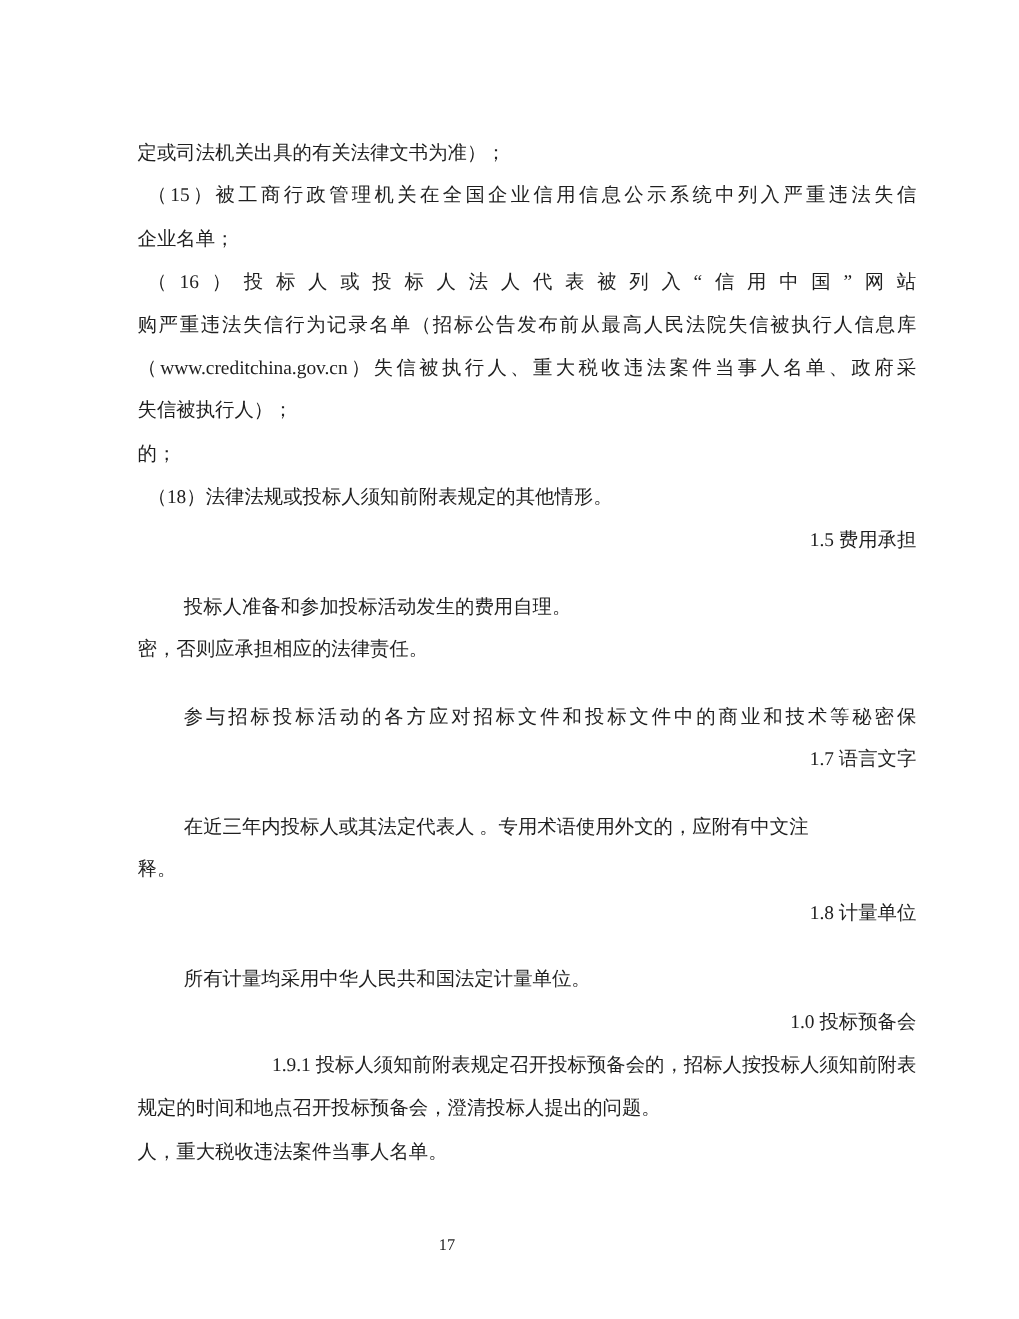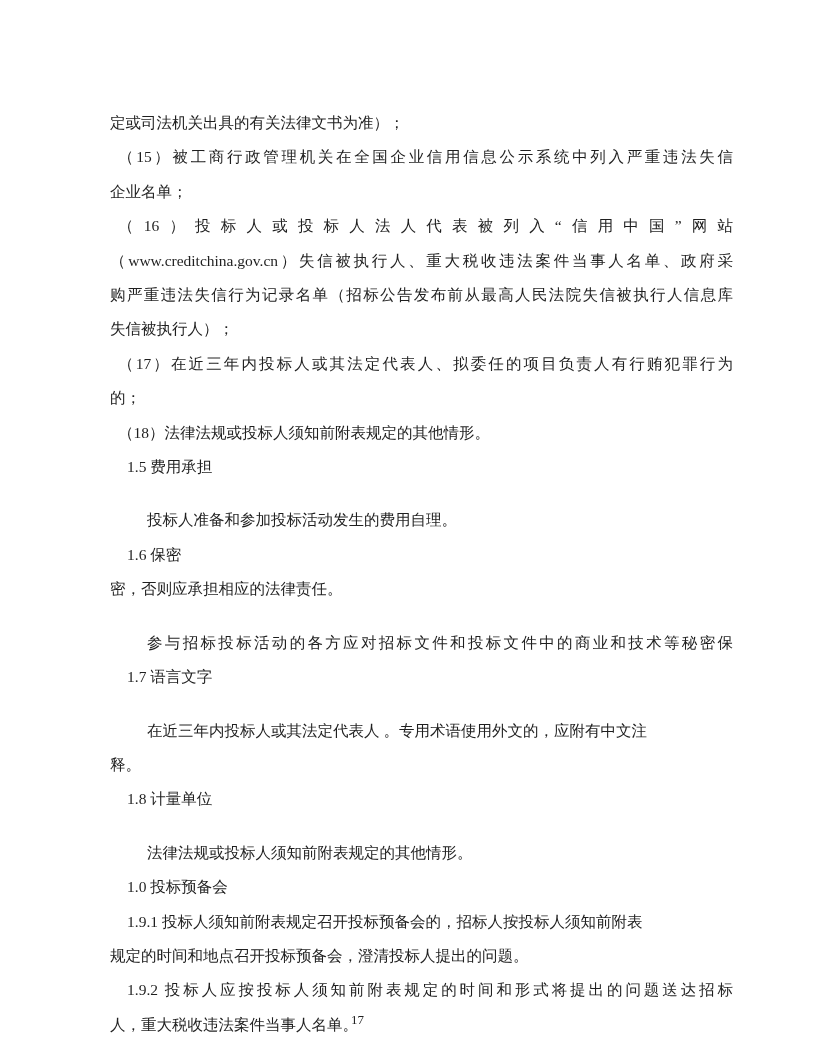--- a/index.html
+++ b/index.html
@@ -32,61 +32,58 @@
   .line {
     text-align: left;
     min-height: 34.4px;
   }
   .line.fill {
     text-align: justify;
     text-align-last: justify;
   }
   .indent-none  { padding-left: 0; }
   .indent-paren { padding-left: 8px; }
-  .indent-num   { padding-left: 17px; }
+  .indent-num   { padding-left: 17px; text-align: right; }
   .indent-body  { padding-left: 37px; margin-top: 19px; }
   .heading { font-weight: normal; }
   .page-footer {
     position: absolute;
-    top: 1012px;
+    top: 988px;
     left: 0;
     width: 715px;
     text-align: center;
     font-size: 13px;
     line-height: 16px;
     color: #1f1f1f;
   }
 </style>
 </head>
 <body>
 
 <div class="page">
   <main class="text-block" id="lines">
       <div class="line indent-none">定或司法机关出具的有关法律文书为准）；</div>
       <div class="line indent-paren fill">（15）被工商行政管理机关在全国企业信用信息公示系统中列入严重违法失信</div>
       <div class="line indent-none">企业名单；</div>
       <div class="line indent-paren fill">（16）投标人或投标人法人代表被列入“信用中国”网站</div>
+      <div class="line indent-none fill">购严重违法失信行为记录名单（招标公告发布前从最高人民法院失信被执行人信息库</div>
       <div class="line indent-none fill">（www.creditchina.gov.cn）失信被执行人、重大税收违法案件当事人名单、政府采</div>
-      <div class="line indent-none fill">购严重违法失信行为记录名单（招标公告发布前从最高人民法院失信被执行人信息库</div>
       <div class="line indent-none">失信被执行人）；</div>
-      <div class="line indent-paren fill">（17）在近三年内投标人或其法定代表人、拟委任的项目负责人有行贿犯罪行为</div>
       <div class="line indent-none">的；</div>
       <div class="line indent-paren">（18）法律法规或投标人须知前附表规定的其他情形。</div>
       <div class="line indent-num heading">1.5 费用承担</div>
       <div class="line indent-body">投标人准备和参加投标活动发生的费用自理。</div>
-      <div class="line indent-num heading">1.6 保密</div>
       <div class="line indent-none">密，否则应承担相应的法律责任。</div>
       <div class="line indent-body fill">参与招标投标活动的各方应对招标文件和投标文件中的商业和技术等秘密保</div>
       <div class="line indent-num heading">1.7 语言文字</div>
       <div class="line indent-body">在近三年内投标人或其法定代表人 。专用术语使用外文的，应附有中文注</div>
       <div class="line indent-none">释。</div>
       <div class="line indent-num heading">1.8 计量单位</div>
-      <div class="line indent-body">法律法规或投标人须知前附表规定的其他情形。</div>
+      <div class="line indent-body">所有计量均采用中华人民共和国法定计量单位。</div>
       <div class="line indent-num heading">1.0 投标预备会</div>
       <div class="line indent-num">1.9.1 投标人须知前附表规定召开投标预备会的，招标人按投标人须知前附表</div>
       <div class="line indent-none">规定的时间和地点召开投标预备会，澄清投标人提出的问题。</div>
-      <div class="line indent-num fill">1.9.2 投标人应按投标人须知前附表规定的时间和形式将提出的问题送达招标</div>
       <div class="line indent-none">人，重大税收违法案件当事人名单。</div>
     </main>
   <footer class="page-footer">
     <span>17</span>
   </footer>
 </div>
 
 </body></html>

